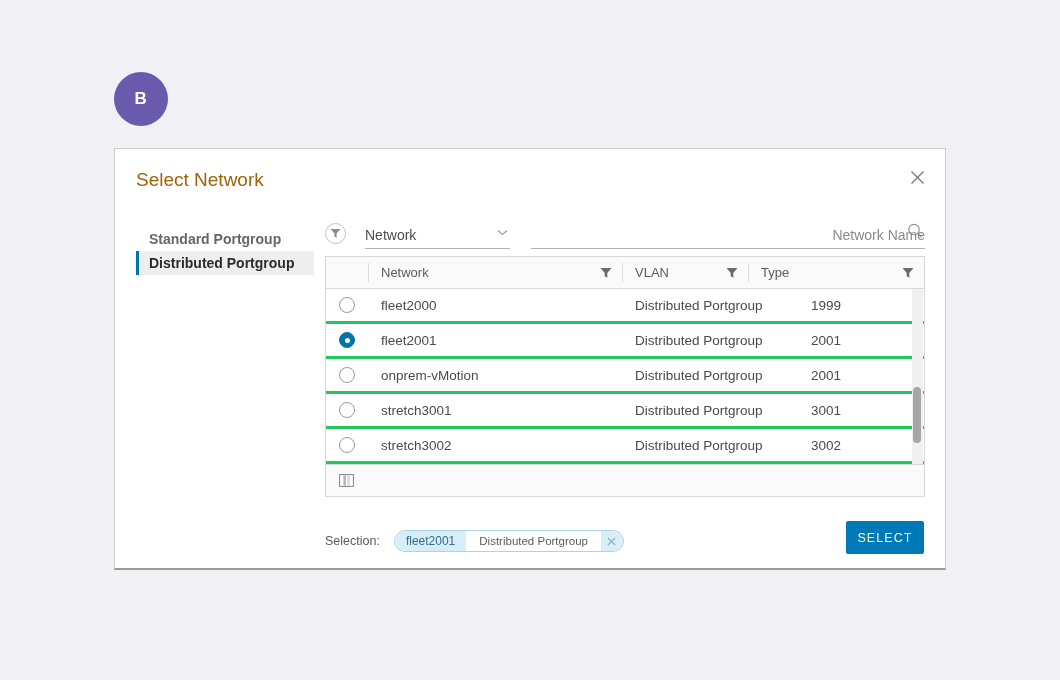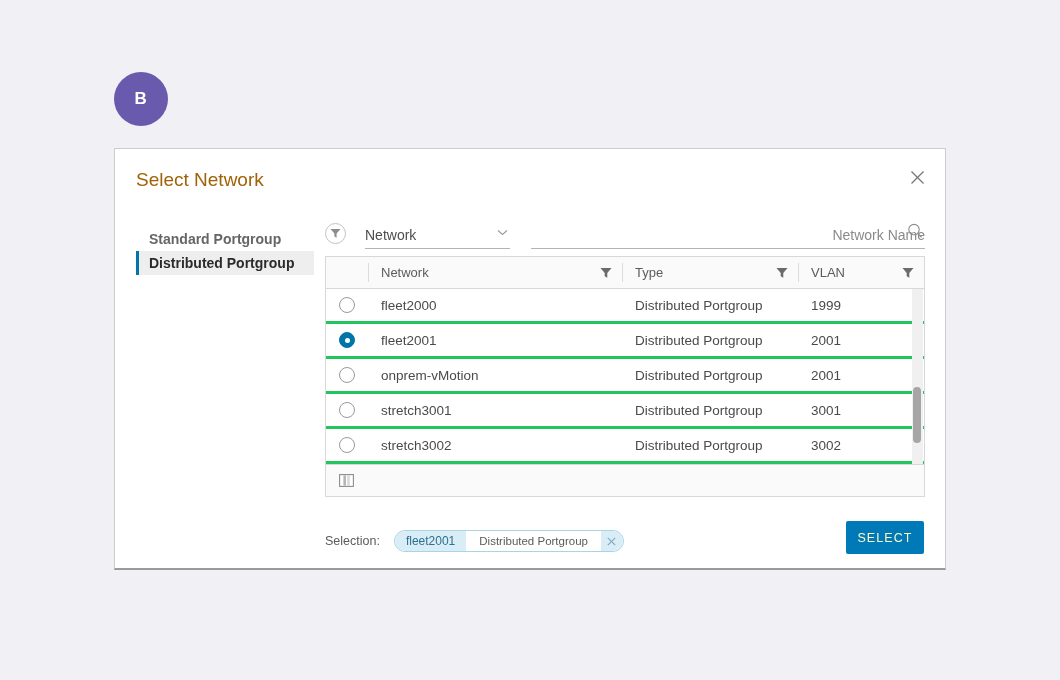--- a/index.html
+++ b/index.html
@@ -420,31 +420,31 @@
 
       <div class="th c-net sep">
         <span>Network</span>
         <span class="fn">
           <svg width="12" height="12" viewBox="0 0 12 12" aria-hidden="true">
             <path d="M0.5 1 H11.5 L7.3 5.9 V10.8 L4.7 9.2 V5.9 Z" fill="#6b6b6b"></path>
           </svg>
         </span>
       </div>
 
-      <div class="th c-type sep">
-        <span>Type</span>
+      <div class="th c-vlan sep">
+        <span>VLAN</span>
         <span class="fn">
           <svg width="12" height="12" viewBox="0 0 12 12" aria-hidden="true">
             <path d="M0.5 1 H11.5 L7.3 5.9 V10.8 L4.7 9.2 V5.9 Z" fill="#6b6b6b"></path>
           </svg>
         </span>
       </div>
 
-      <div class="th c-vlan sep">
-        <span>VLAN</span>
+      <div class="th c-type sep">
+        <span>Type</span>
         <span class="fn">
           <svg width="12" height="12" viewBox="0 0 12 12" aria-hidden="true">
             <path d="M0.5 1 H11.5 L7.3 5.9 V10.8 L4.7 9.2 V5.9 Z" fill="#6b6b6b"></path>
           </svg>
         </span>
       </div>
     </div>
 
     <div class="t-body">
 

